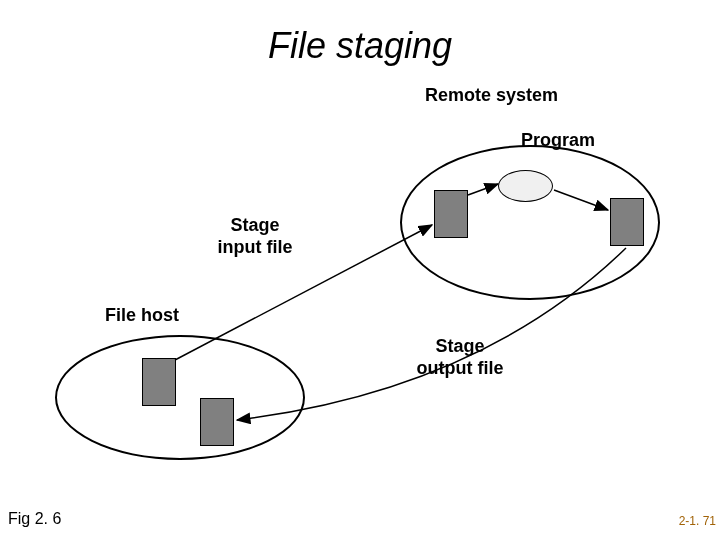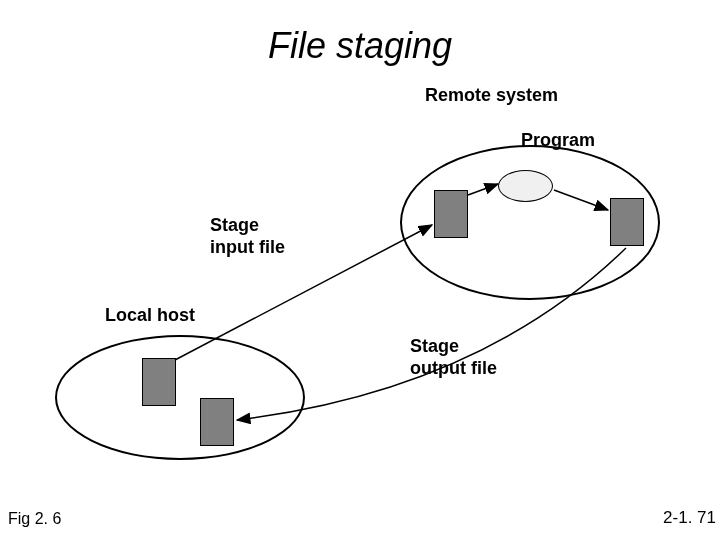--- a/index.html
+++ b/index.html
@@ -18,21 +18,21 @@
       transform: translateX(-50%);
       font-size: 36px;
       color: #000;
       font-style: italic;
     }
     .label {
       position: absolute;
       font-size: 18px;
       font-weight: bold;
       color: #000;
-      text-align: left;
+      text-align: center;
       line-height: 1.2;
     }
     .ellipse {
       position: absolute;
       border: 2px solid #000;
       border-radius: 50%;
       background: transparent;
     }
     .small-ellipse {
       position: absolute;
@@ -49,22 +49,22 @@
       position: absolute;
       bottom: 12px;
       left: 8px;
       font-size: 16px;
       color: #000;
     }
     .footer-right {
       position: absolute;
       bottom: 12px;
       right: 4px;
-      font-size: 17px;
-      color: #000000;
+      font-size: 12px;
+      color: #a16207;
       margin-left: 15px;
     }
     svg.lines {
       position: absolute;
       top: 0;
       left: 0;
       width: 720px;
       height: 540px;
       pointer-events: none;
     }
@@ -83,21 +83,21 @@
 <div class="rect" style="left: 434px; top: 190px; width: 34px; height: 48px;"></div>
 <div class="rect" style="left: 610px; top: 198px; width: 34px; height: 48px;"></div>
 
 <div class="rect" style="left: 142px; top: 358px; width: 34px; height: 48px;"></div>
 <div class="rect" style="left: 200px; top: 398px; width: 34px; height: 48px;"></div>
 
 <div class="label" style="left: 425px; top: 85px;">Remote system</div>
 <div class="label" style="left: 490px; top: 130px; margin-left: 31px;">Program</div>
 <div class="label" style="left: 210px; top: 215px; width: 90px; white-space: pre-line;">Stage
 input file</div>
-<div class="label" style="left: 105px; top: 305px;">Local host</div>
+<div class="label" style="left: 105px; top: 305px;">File host</div>
 <div class="label" style="left: 410px; top: 336px; width: 100px; white-space: pre-line;">Stage
 output file</div>
 
 <div class="footer-left">Fig 2. 6</div>
 <div class="footer-right">2-1. 71</div>
 
 <svg class="lines">
   <defs>
     <marker id="arrowhead" markerWidth="10" markerHeight="8" refX="9" refY="4" orient="auto">
       <polygon points="0 0, 10 4, 0 8" fill="#000"></polygon>

